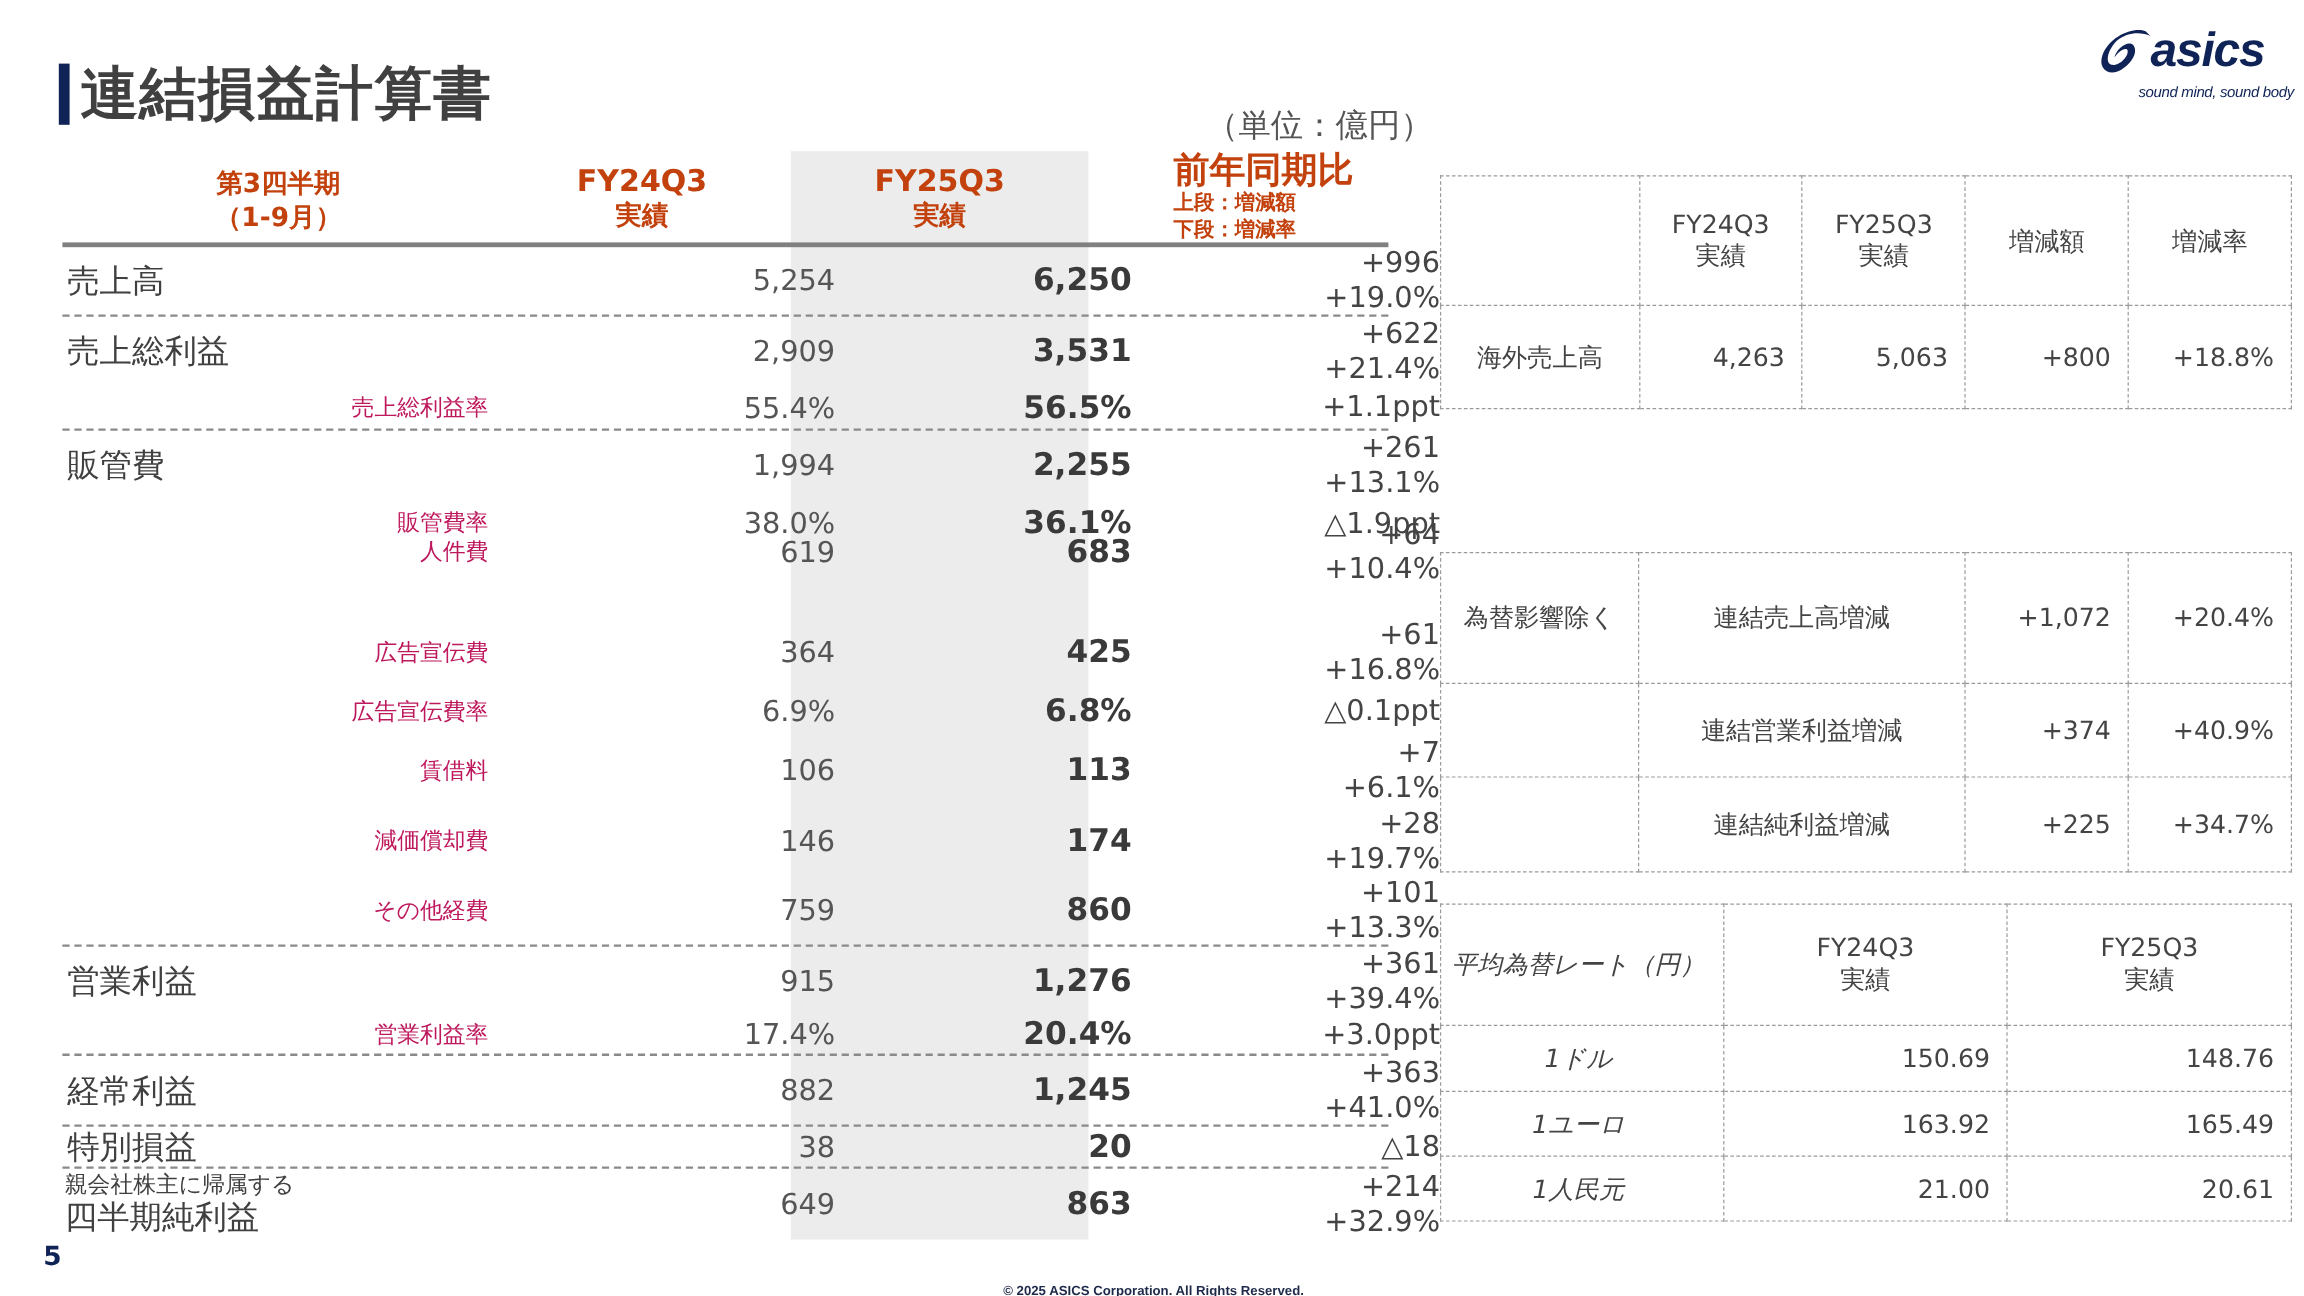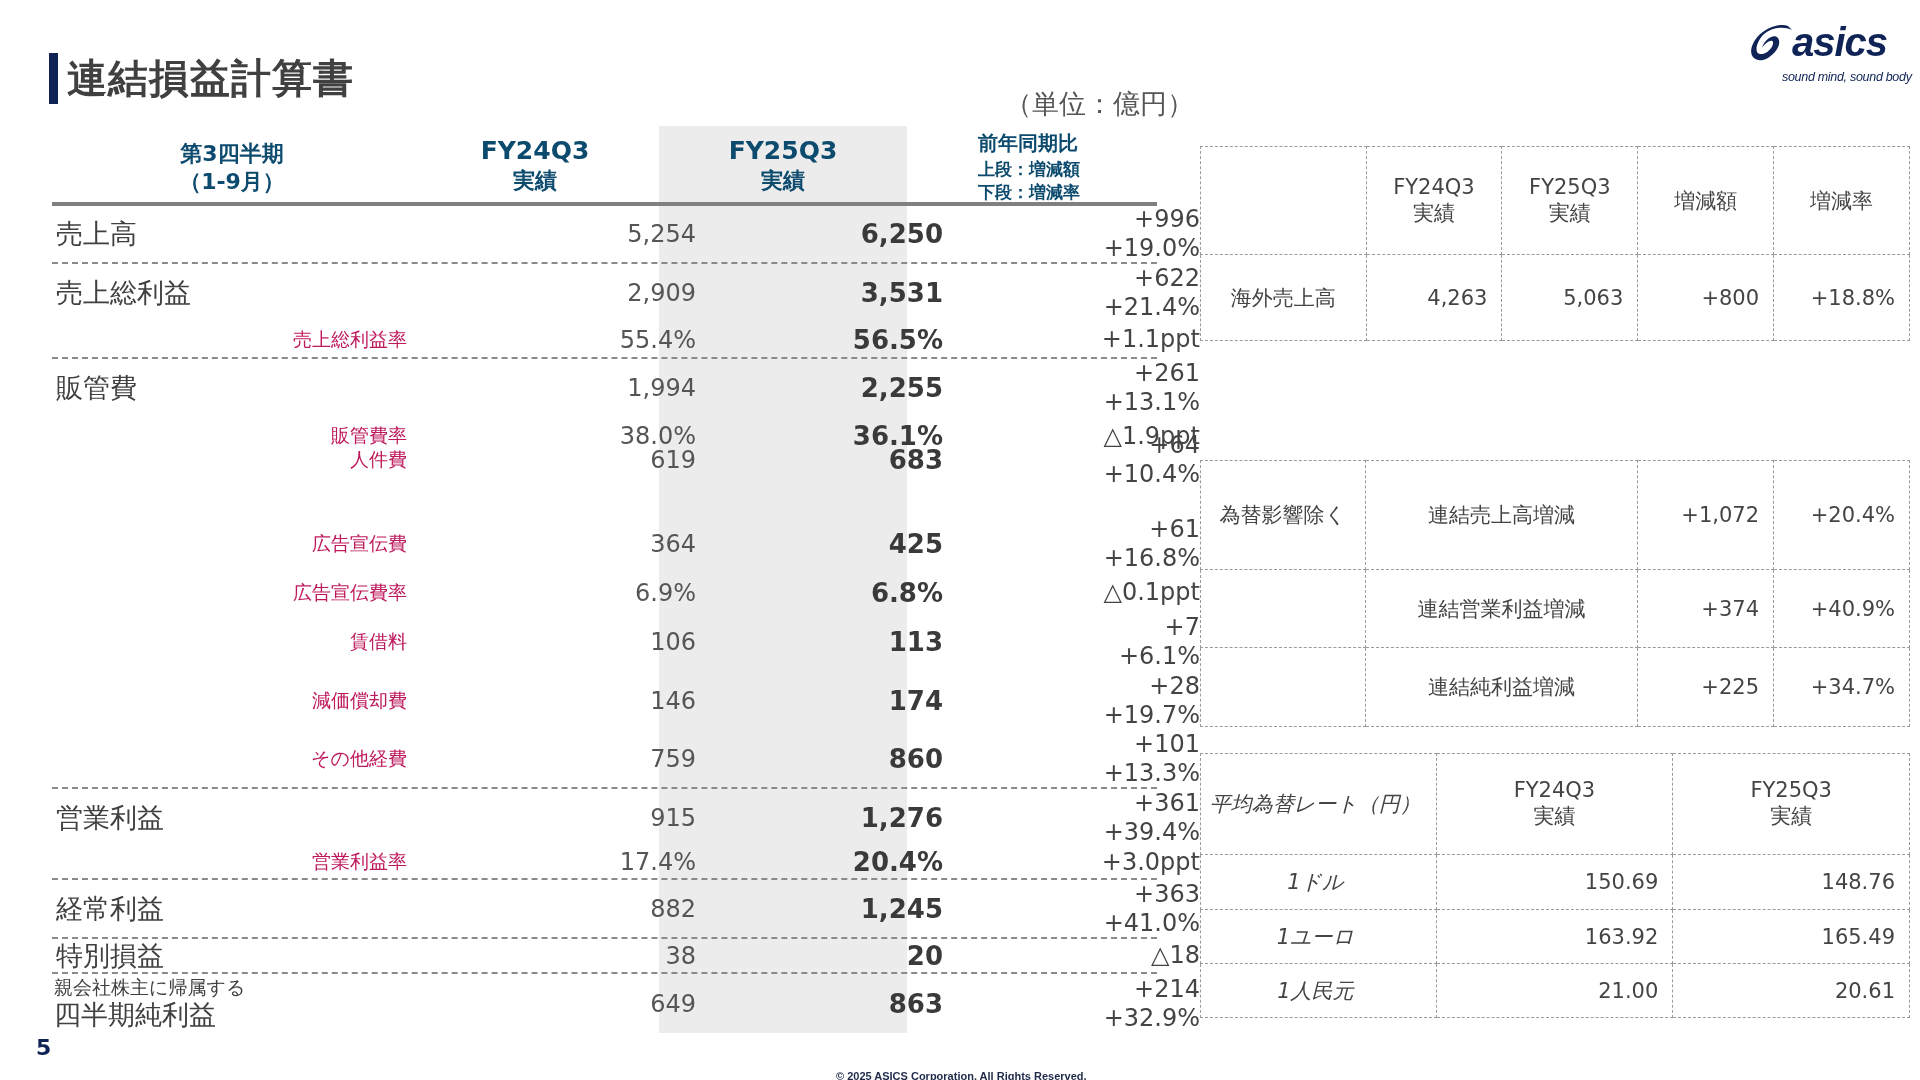--- a/index.html
+++ b/index.html
@@ -2,38 +2,38 @@
 <html><head>
 <meta charset="utf-8">
 <style>
   html, body { margin:0; padding:0; }
   body { width:1920px; height:1080px; position:relative; background:#ffffff; overflow:hidden;
          font-family:"DejaVu Sans", "Liberation Sans", sans-serif; color:#3c3c3c; }
   .abs { position:absolute; }
 
   
   .title-bar { left:49px; top:53px; width:9px; height:51px; background:#0f2356; }
-  .title { left:67px; top:48px; font-size:40px; font-weight:bold; color:#404040; letter-spacing:1px; line-height:60px; white-space:nowrap; }
+  .title { left:67px; top:48px; font-size:48px; font-weight:bold; color:#404040; letter-spacing:1px; line-height:60px; white-space:nowrap; }
   .unit { left:1005px; top:86px; font-size:27px; color:#555; white-space:nowrap; }
 
   
   .logo { left:1748px; top:18px; width:170px; height:70px; }
   .logo-word { position:absolute; left:44px; top:2px; font-size:40px; font-weight:bold; font-style:italic; color:#0f2356; letter-spacing:-1px; font-family:"Liberation Sans", sans-serif; }
   .logo-tag { position:absolute; left:34px; top:52px; font-size:12.5px; font-style:italic; color:#0f2356; white-space:nowrap; font-family:"Liberation Sans", sans-serif; letter-spacing:-0.3px; }
   .logo-spiral { position:absolute; left:0; top:4px; }
 
   
   .shade { left:659px; top:126px; width:248px; height:907px; background:#ececec; }
   .thick { left:52px; top:202px; width:1105px; height:4px; background:#808080; }
-  .hdr { top:128px; text-align:center; font-weight:bold; color:#0c4a6e; line-height:28px; font-size:23px; }
+  .hdr { top:128px; text-align:center; font-weight:bold; color:#c2410c; line-height:28px; font-size:23px; }
   .hdr-period { left:52px; width:360px; top:140px; font-size:22px; line-height:28px; }
   .hdr-fy24 { left:400px; width:270px; top:136px; font-size:25px; line-height:30px; }
   .hdr-fy25 { left:659px; width:248px; top:136px; font-size:25px; line-height:30px; }
   .hdr-yoy { left:978px; width:200px; top:128px; text-align:left; }
-  .hdr-yoy .t { font-size:20px; line-height:30px; display:block;font-family:Liberation Serif, serif; }
+  .hdr-yoy .t { font-size:30px; line-height:30px; display:block;font-family:Liberation Serif, serif; }
   .hdr-yoy .s { font-size:17px; line-height:23px; display:block; }
 
   .row { position:absolute; left:52px; width:1105px; }
   .row.dash { border-bottom:2px dashed #8a8a8a; }
   .cell { position:absolute; top:0; height:100%; display:flex; align-items:center; white-space:nowrap; }
   .c-label { left:4px; font-size:27px; color:#404040; }
   .c-sublabel { left:0; width:355px; justify-content:flex-end; font-size:19px; color:#be185d; }
   .c-fy24 { left:360px; width:284px; justify-content:flex-end; font-size:24px; color:#555; }
   .c-fy25 { left:607px; width:284px; justify-content:flex-end; font-size:26px; font-weight:bold; color:#3a3a3a; }
   .c-yoy { left:860px; width:288px; justify-content:flex-end; font-size:24px; color:#444; line-height:29px; }

